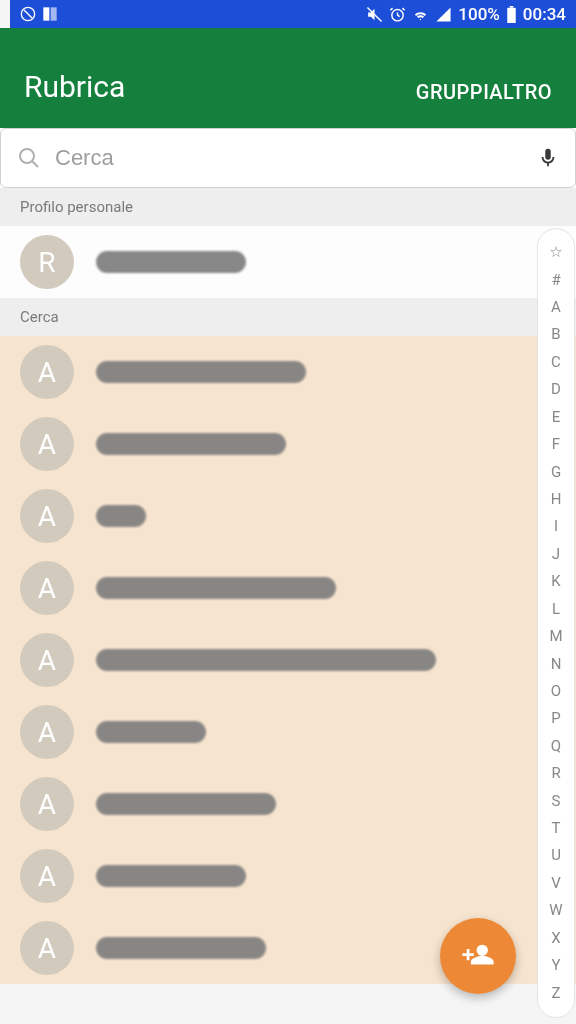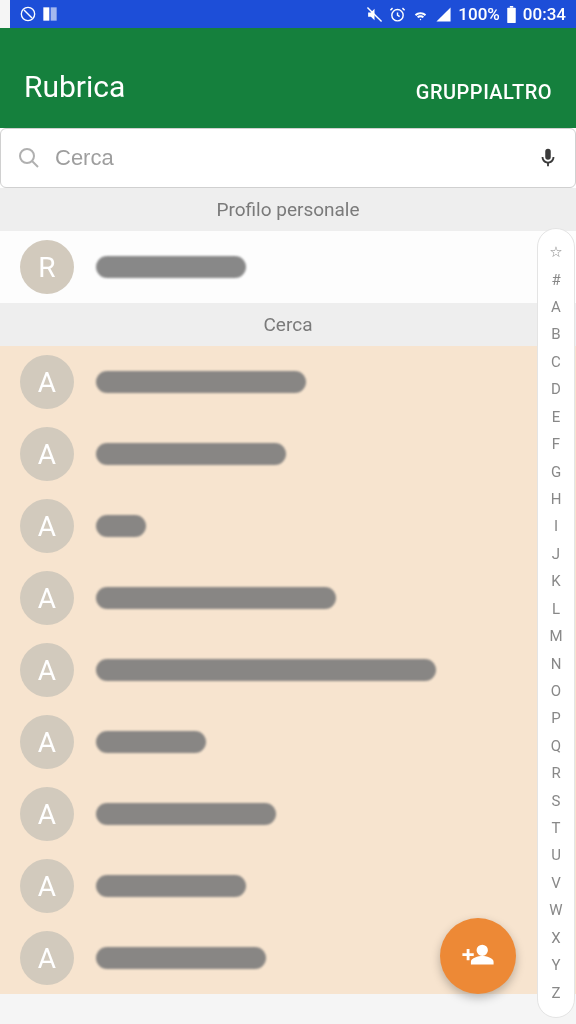--- a/index.html
+++ b/index.html
@@ -47,23 +47,22 @@
   }
   .search-input {
     border:none; outline:none; flex:1; font-size:22px; color:#333;
     background:transparent;
   }
   .search-input::placeholder { color:#9e9e9e; }
 
   .section-header {
     background:#eeeeee;
     color:#7a7a7a;
-    font-size:19px;
+    font-size:15px;
     padding:10px 20px;
-    text-align:center;
   }
 
   .contact-row {
     display:flex;
     align-items:center;
     height:72px;
     padding:0 20px;
     gap:22px;
     position:relative;
   }

